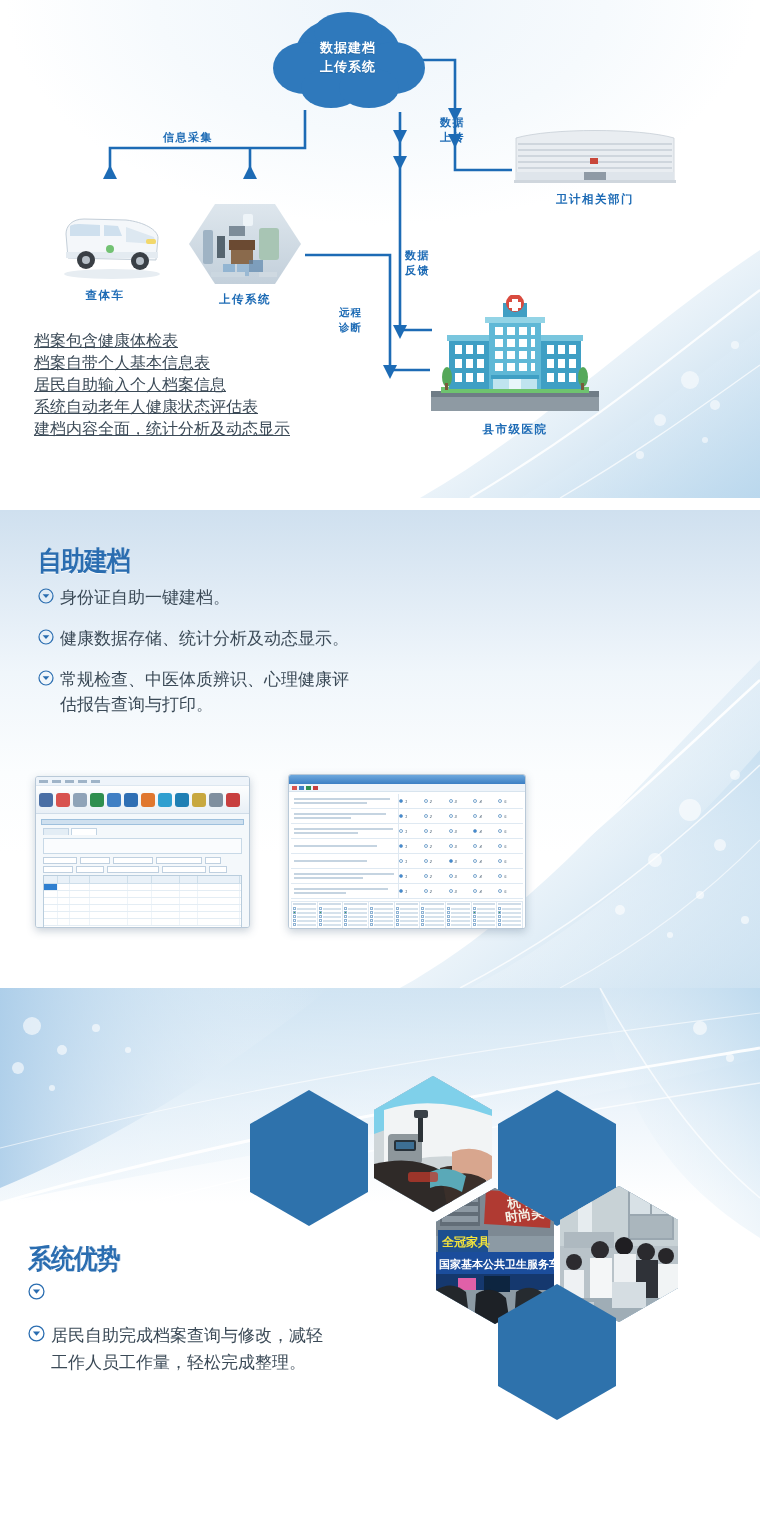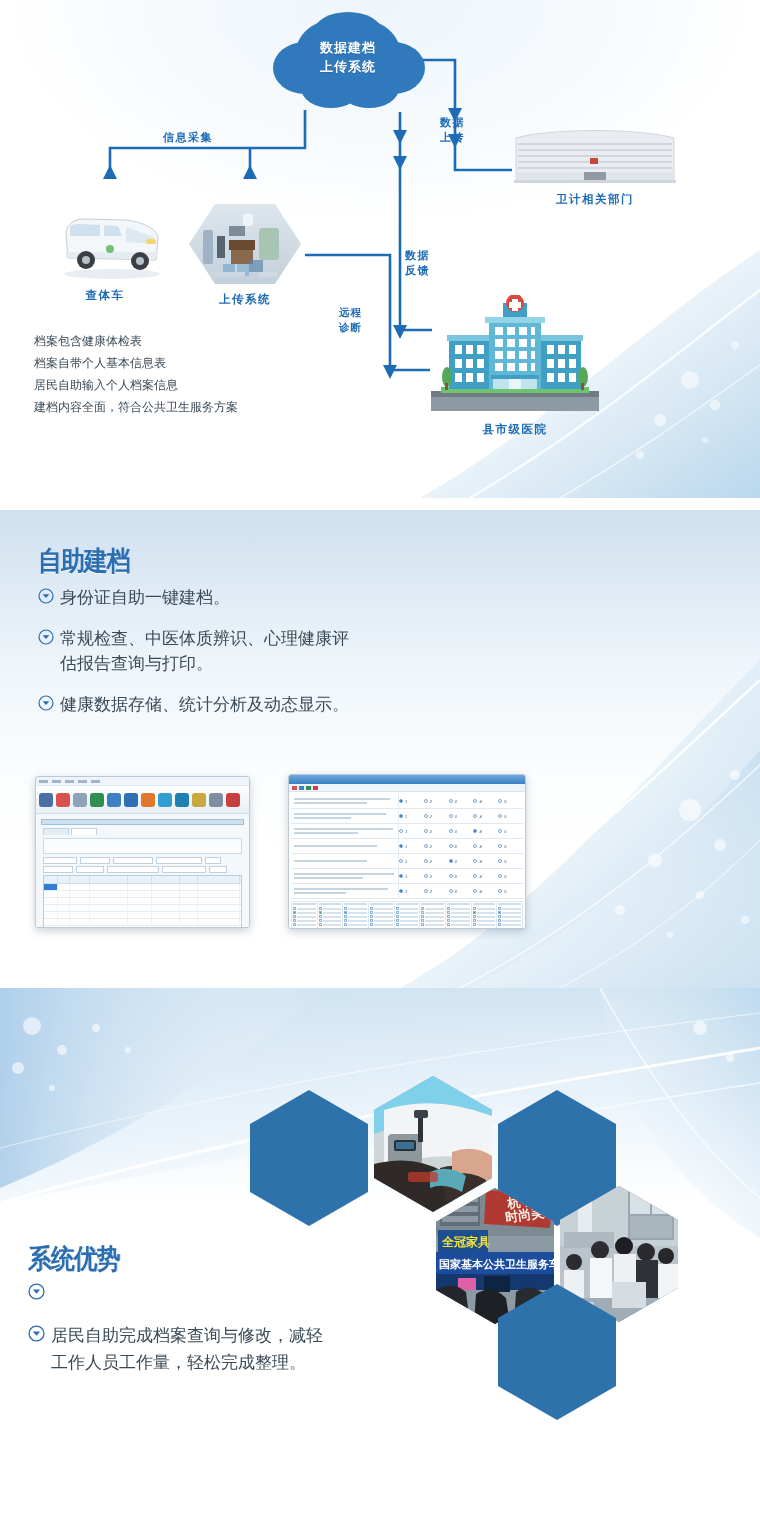--- a/index.html
+++ b/index.html
@@ -61,22 +61,23 @@
 
   
   .van { position:absolute; left:60px; top:208px; width:105px; height:72px; }
   .hut { position:absolute; left:185px; top:198px; width:120px; height:92px; }
   .gov { position:absolute; left:510px; top:122px; width:170px; height:66px; }
   .hos { position:absolute; left:425px; top:295px; width:180px; height:125px; }
 
   
   .sec1-text {
     position:absolute; left:34px; top:330px; width:400px;
-    color:#3b4a57; font-size:12px; line-height:22px;
+    color:#3b4a57; font-size:16px; line-height:22px;
     font-family:"DejaVu Sans","Liberation Sans",sans-serif;
+    text-decoration:underline;
   }
   .sec1-text div { white-space:nowrap; }
 
   
   .gap { width:760px; height:12px; background:#ffffff; }
 
   
   .sec2 {
     position:relative; width:760px; height:478px;
     background:linear-gradient(180deg,#cfe0ef 0%,#dde9f4 14%,#f0f6fb 34%,#fbfdfe 55%,#ffffff 72%);
@@ -393,21 +394,22 @@
 
     <div class="nlabel n-car">查体车</div>
     <div class="nlabel n-hut">上传系统</div>
     <div class="nlabel n-gov">卫计相关部门</div>
     <div class="nlabel n-hos">县市级医院</div>
 
     <div class="sec1-text">
       <div>档案包含健康体检表</div>
       <div>档案自带个人基本信息表</div>
       <div>居民自助输入个人档案信息</div>
-      <div>建档内容全面，符合公共卫生服务方案</div>
+      <div>系统自动老年人健康状态评估表</div>
+      <div>建档内容全面，统计分析及动态显示</div>
     </div>
   </div>
 
   <div class="gap"></div>
 
   <div class="sec2">
 
     <svg class="swoosh" viewBox="0 0 760 478" preserveAspectRatio="none">
       <defs>
         <linearGradient id="s2a" x1="0" y1="0" x2="1" y2="1">
@@ -448,31 +450,31 @@
         </span>
         <span class="btxt">身份证自助一键建档。</span>
       </div>
       <div class="bullet">
         <span class="bico">
           <svg width="16" height="16" viewBox="0 0 16 16">
               <circle cx="8" cy="8" r="7" fill="none" stroke="#2a6db0" stroke-width="1.2"></circle>
               <path d="M4.6 6.2 L8 10 L11.4 6.2" fill="#2a6db0"></path>
             </svg>
         </span>
-        <span class="btxt">常规检查、中医体质辨识、心理健康评
-估报告查询与打印。</span>
+        <span class="btxt">健康数据存储、统计分析及动态显示。</span>
       </div>
       <div class="bullet">
         <span class="bico">
           <svg width="16" height="16" viewBox="0 0 16 16">
               <circle cx="8" cy="8" r="7" fill="none" stroke="#2a6db0" stroke-width="1.2"></circle>
               <path d="M4.6 6.2 L8 10 L11.4 6.2" fill="#2a6db0"></path>
             </svg>
         </span>
-        <span class="btxt">健康数据存储、统计分析及动态显示。</span>
+        <span class="btxt">常规检查、中医体质辨识、心理健康评
+估报告查询与打印。</span>
       </div>
     </div>
   </div>
 
   <div class="shot shot1">
     <div class="s1-menu">
       <i></i>
         <i></i>
       <i></i>
         <i></i>

